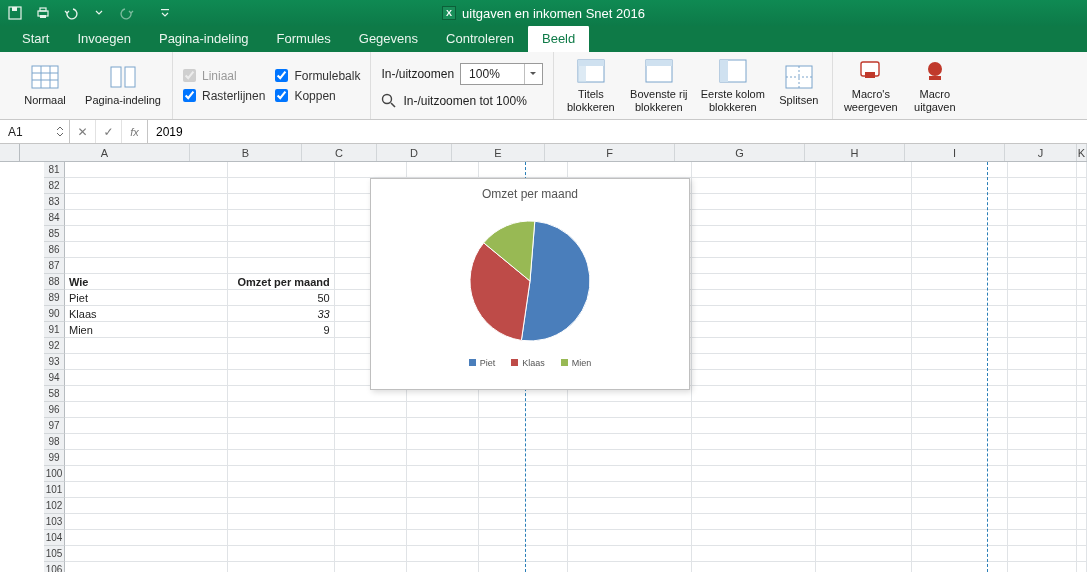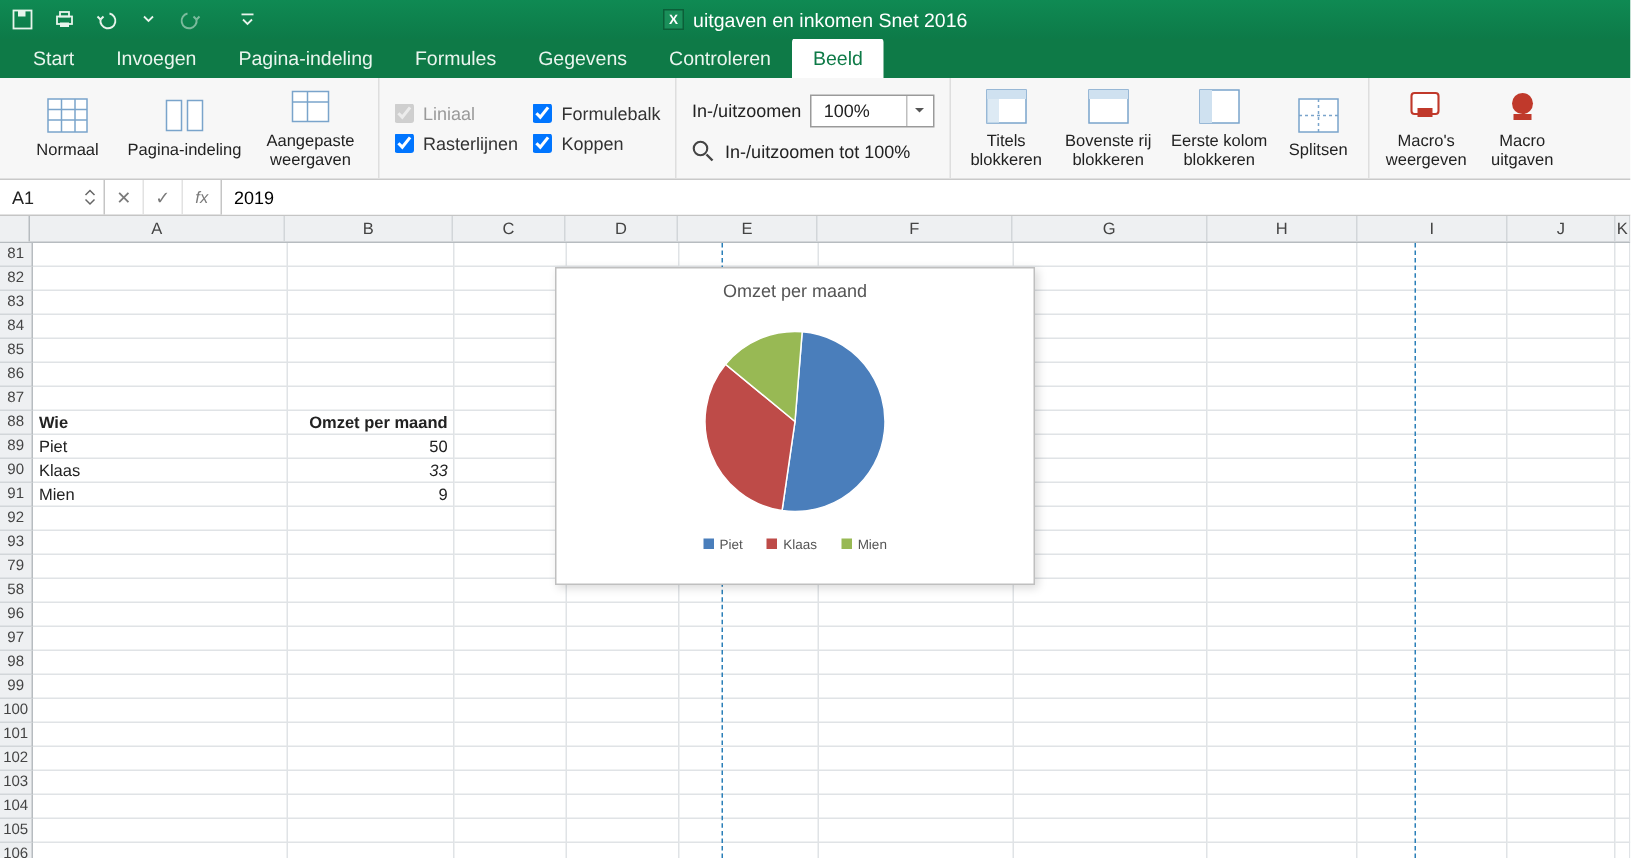--- a/index.html
+++ b/index.html
@@ -40,21 +40,21 @@
   .namebox .dd2 { width:10px; display:flex; flex-direction:column; gap:1px; align-items:center; }
   .fbar-btn { width:26px; border-right:1px solid #e2e2e2; display:flex; align-items:center; justify-content:center; color:#7a7a7a; cursor:pointer;}
   .fbar-label { border-right:1px solid #c5c5c5;}
   .formula-input { flex:1; border:none; outline:none; padding:0 8px; font-size:12px;}
 
   
   .sheet { position:relative; height: calc(572px - 26px - 26px - 68px - 24px); overflow:hidden; background:#fff;}
   .colheads { display:flex; height:18px; background:#eef0f2; border-bottom:1px solid #b7bcc0;}
   .rowhead-spacer { width:22px; border-right:1px solid #b7bcc0; background:#eef0f2;}
   .colhead { border-right:1px solid #d2d6d9; display:flex; align-items:center; justify-content:center; font-size:11px; color:#444; cursor:pointer;}
-  .gridbody { position:relative; height:calc(100% - 18px); }
+  .gridbody { position:relative; height:calc(100% - 18px);margin-left:44px; }
   .row { display:flex; height:16px; }
   .rowhead { width:22px; border-right:1px solid #b7bcc0; border-bottom:1px solid #d2d6d9; background:#eef0f2; display:flex; align-items:center; justify-content:center; font-size:10px; color:#444; cursor:pointer;}
   .cell { border-right:1px solid #e0e3e6; border-bottom:1px solid #e0e3e6; font-size:11px; padding:0 4px; display:flex; align-items:center; overflow:hidden; white-space:nowrap;}
   .cell.b { font-weight:bold;}
   .cell.r { justify-content:flex-end;}
 
   
   .pbreak { position:absolute; top:0; bottom:0; border-left:1px dashed #2a7fb8; pointer-events:none;}
 
   
@@ -133,28 +133,20 @@
           <line x1="20" y1="2" x2="20" y2="24" stroke="#7aa4cb"></line>
         </svg>
       <span>Normaal</span>
     </div>
     <div class="vbtn" style="width:78px">
       <svg class="icn" viewBox="0 0 30 26">
           <rect x="3" y="3" width="10" height="20" fill="#fff" stroke="#7aa4cb"></rect>
           <rect x="17" y="3" width="10" height="20" fill="#fff" stroke="#7aa4cb"></rect>
         </svg>
       <span>Pagina-indeling</span>
-    </div>
-    <div class="vbtn" style="width:70px">
-      <svg class="icn" viewBox="0 0 30 26">
-          <rect x="3" y="3" width="24" height="20" fill="#fff" stroke="#7aa4cb"></rect>
-          <line x1="3" y1="10" x2="27" y2="10" stroke="#7aa4cb"></line>
-          <line x1="13" y1="3" x2="13" y2="23" stroke="#7aa4cb"></line>
-        </svg>
-      <span>Aangepaste weergaven</span>
     </div>
   </div>
 
   <div class="group">
     <div class="col2">
       <label class="chk" style="color:#9a9a9a">
           <input type="checkbox" checked="" disabled="" style="">
           <span>Liniaal</span>
         </label>
       <label class="chk">
@@ -462,21 +454,21 @@
         <div class="cell" style="width: 75px;"></div>
         <div class="cell" style="width: 93px;"></div>
         <div class="cell" style="width: 130px;"></div>
         <div class="cell" style="width: 130px;"></div>
         <div class="cell" style="width: 100px;"></div>
         <div class="cell" style="width: 100px;"></div>
         <div class="cell" style="width: 72px;"></div>
         <div class="cell" style="width: 10px;"></div>
       </div>
       <div class="row">
-        <div class="rowhead">79</div>
+        <div class="rowhead">94</div>
         <div class="cell" style="width: 170px;"></div>
         <div class="cell" style="width: 112px;"></div>
         <div class="cell" style="width: 75px;"></div>
         <div class="cell" style="width: 75px;"></div>
         <div class="cell" style="width: 93px;"></div>
         <div class="cell" style="width: 130px;"></div>
         <div class="cell" style="width: 130px;"></div>
         <div class="cell" style="width: 100px;"></div>
         <div class="cell" style="width: 100px;"></div>
         <div class="cell" style="width: 72px;"></div>

